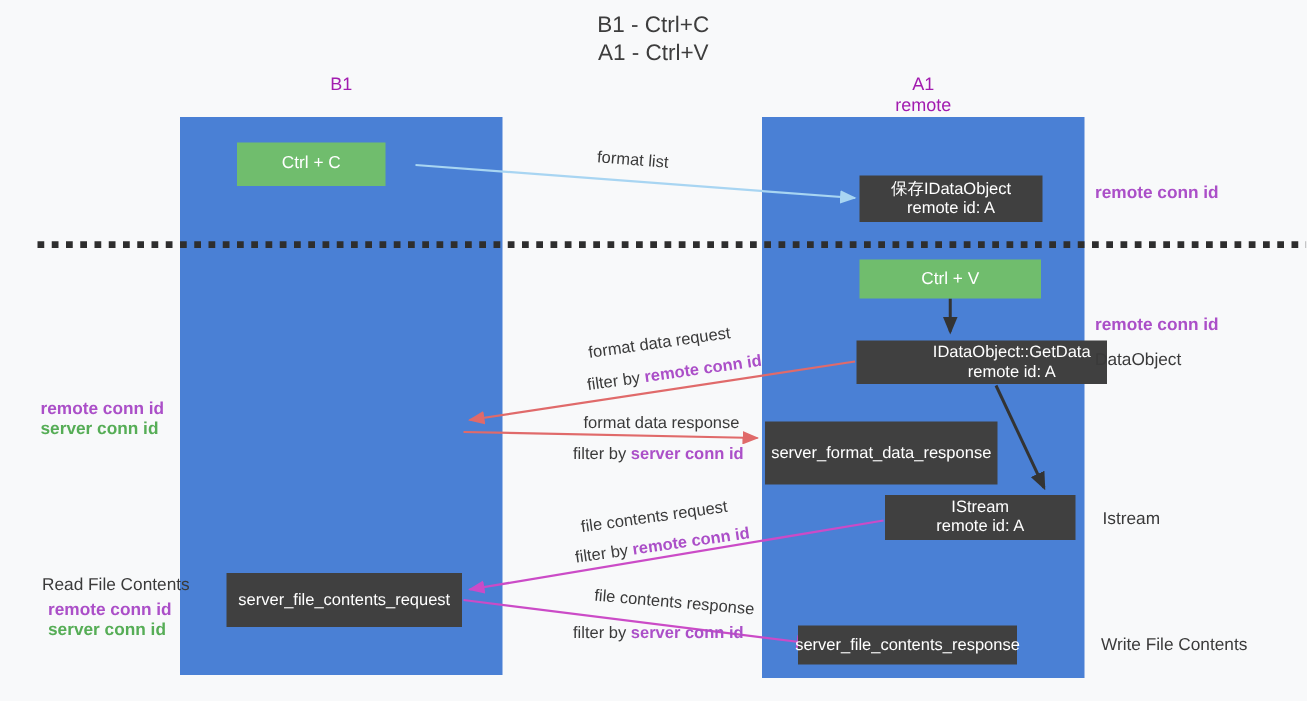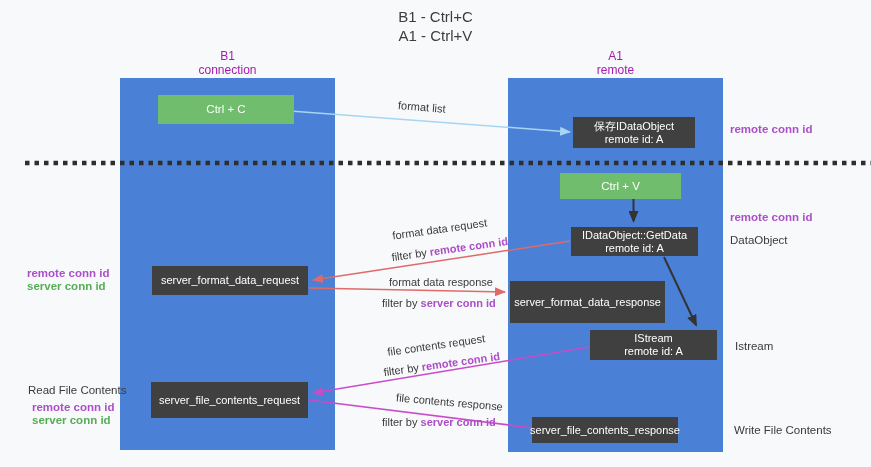--- a/index.html
+++ b/index.html
@@ -41,21 +41,20 @@
 
 <div class="canvas">
 
   <div class="title">
     <div>B1 - Ctrl+C</div>
     <div>A1 - Ctrl+V</div>
   </div>
 
   <div class="lane-header" style="left:120px;">
     <div>B1</div>
-    <div>connection</div>
   </div>
   <div class="lane-header" style="left:508px;">
     <div>A1</div>
     <div>remote</div>
   </div>
 
   <div class="lane lane-b1"></div>
   <div class="lane lane-a1"></div>
 
   <svg class="overlay" width="871" height="467" viewBox="0 0 871 467">
@@ -84,41 +83,38 @@
 
     <line x1="570" y1="241" x2="313" y2="280" stroke="#e06a6a" stroke-width="1.5" marker-end="url(#ah-red)"></line>
 
     <line x1="309" y1="288" x2="505" y2="292" stroke="#e06a6a" stroke-width="1.5" marker-end="url(#ah-red)"></line>
 
     <line x1="589" y1="347" x2="313" y2="393" stroke="#cb4bc7" stroke-width="1.5" marker-end="url(#ah-magenta)"></line>
 
     <line x1="309" y1="400" x2="541" y2="429" stroke="#cb4bc7" stroke-width="1.5" marker-end="url(#ah-magenta)"></line>
   </svg>
 
-  <div class="box green" style="left:158px;top:95px;width:136px;height:29px;font-size:11.5px;">
+  <div class="box green" style="left:158px;top:95px;width:99px;height:29px;font-size:11.5px;">
     <span>Ctrl + C</span>
   </div>
 
   <div class="box orange" style="left:573px;top:117px;width:122px;height:31px;">
     <span>保存IDataObject</span>
     <span>remote id: A</span>
   </div>
 
-  <div class="box green" style="left:560px;top:173px;width:121px;height:26px;font-size:11.5px;">
+  <div class="box green" style="left:573px;top:173px;width:121px;height:26px;font-size:11.5px;">
     <span>Ctrl + V</span>
   </div>
 
-  <div class="box orange" style="left:571px;top:227px;width:127px;height:29px;">
+  <div class="box orange" style="left:571px;top:227px;width:127px;height:29px;padding-left:40px;">
     <span>IDataObject::GetData</span>
     <span>remote id: A</span>
   </div>
 
-  <div class="box orange" style="left:152px;top:266px;width:156px;height:29px;">
-    <span>server_format_data_request</span>
-  </div>
 
   <div class="box orange" style="left:510px;top:281px;width:155px;height:42px;">
     <span>server_format_data_response</span>
   </div>
 
   <div class="box orange" style="left:590px;top:330px;width:127px;height:30px;">
     <span>IStream</span>
     <span>remote id: A</span>
   </div>
 

